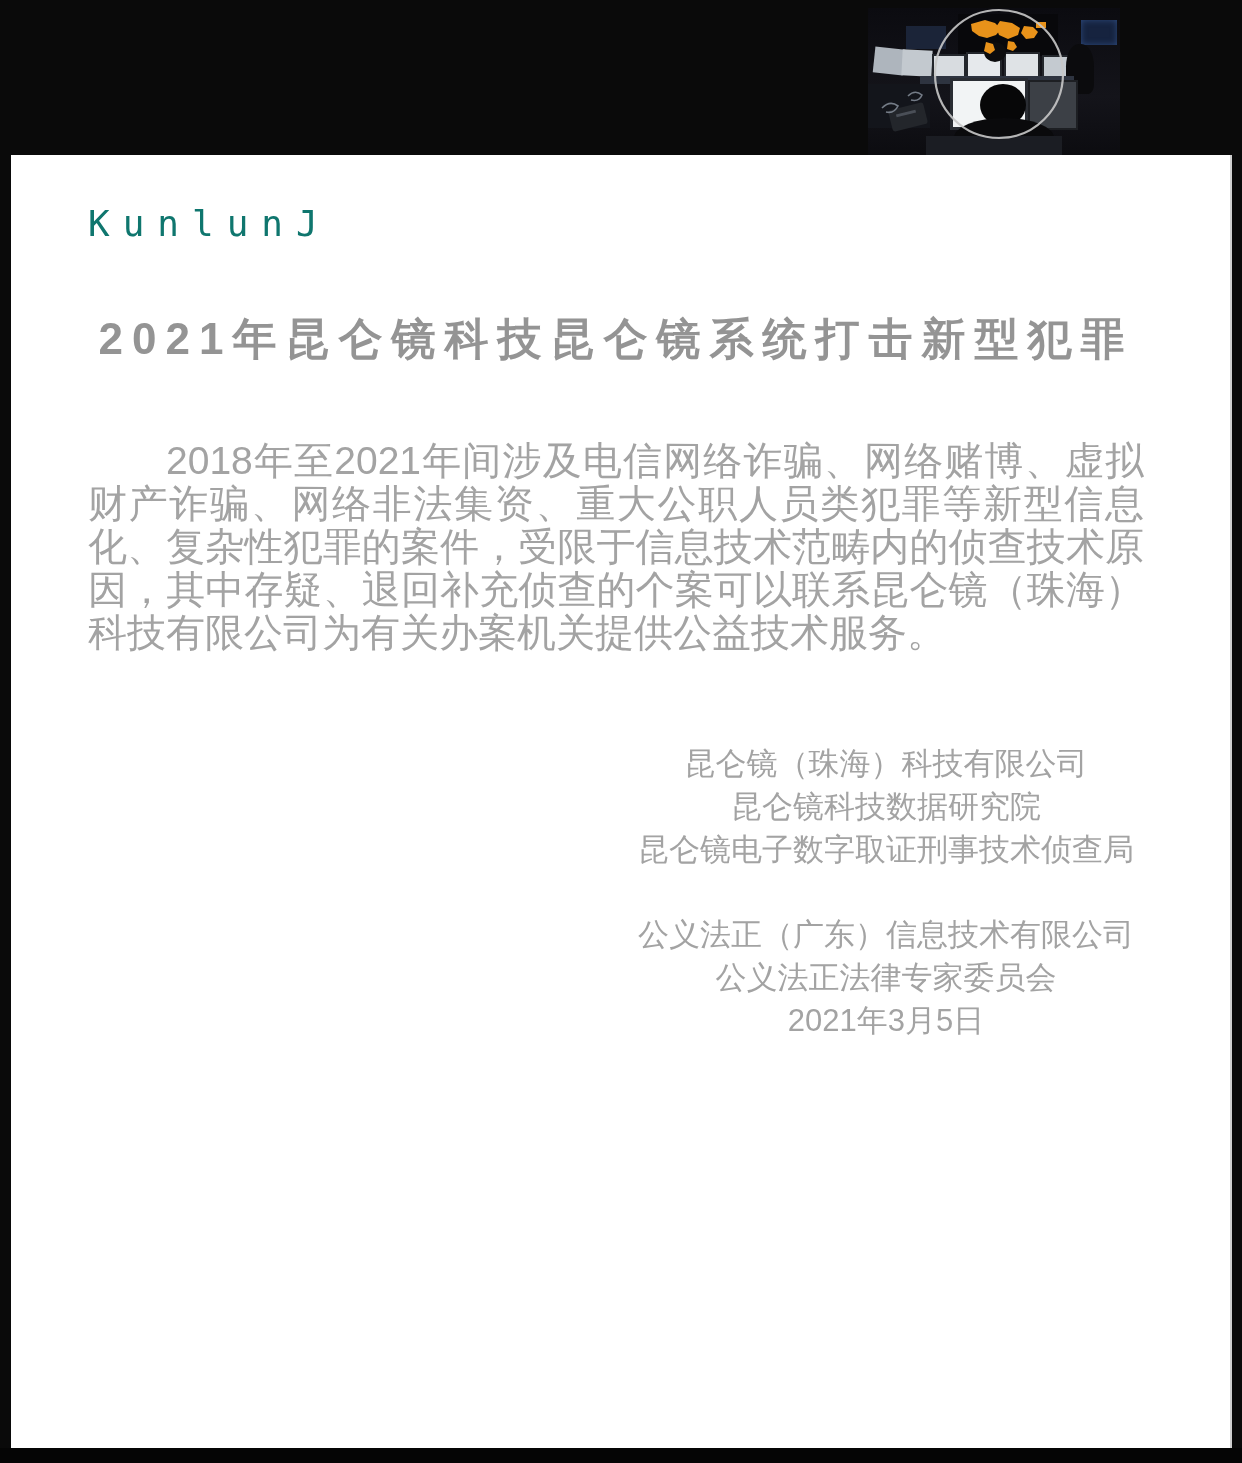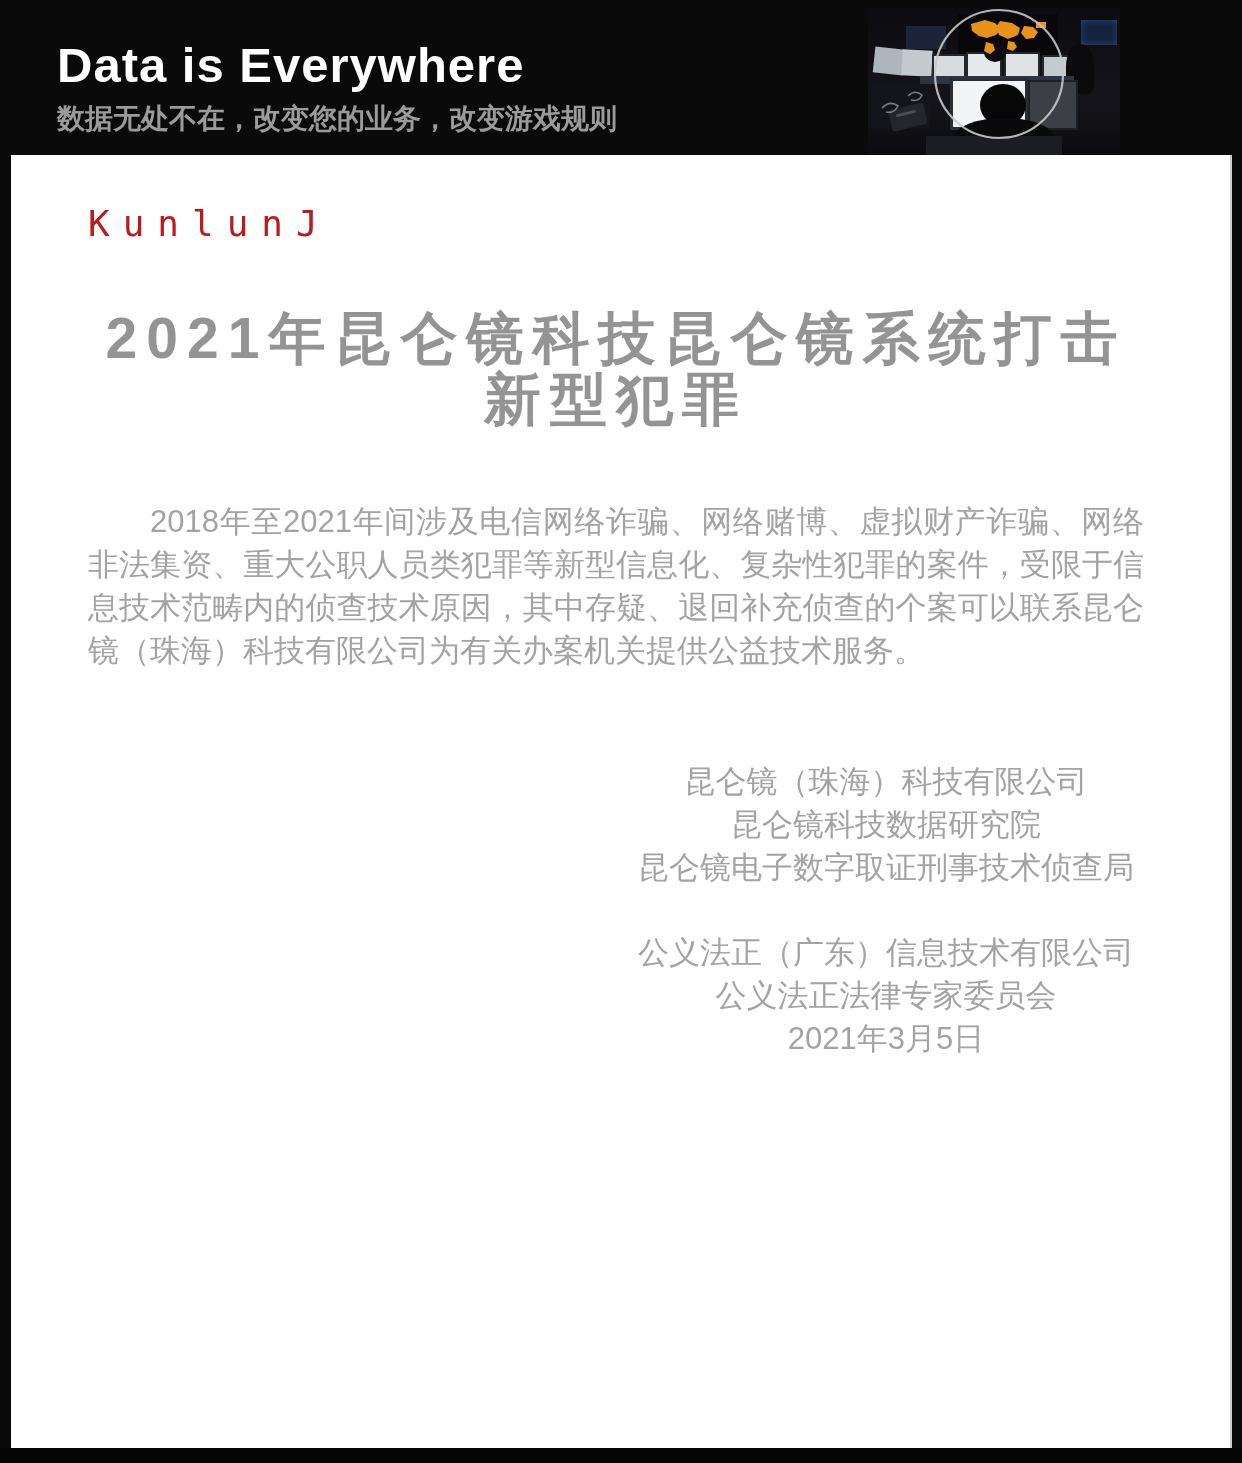--- a/index.html
+++ b/index.html
@@ -68,33 +68,33 @@
     width: 1221px; height: 1293px;
     background: #ffffff;
     border-right: 2px solid #cfcfcf;
     box-sizing: border-box;
     padding: 48px 86px 0 77px;
   }
   .logo {
     font-family: "DejaVu Sans Mono", monospace;
     font-size: 36px;
     letter-spacing: 13px;
-    color: #b91c1c;
+    color: #0f766e;
   }
   .doc-title {
     margin-top: 64px;
     text-align: center;
-    font-size: 57px; font-weight: bold;
+    font-size: 44px; font-weight: bold;
     letter-spacing: 9px;
     line-height: 61px;
     color: #949494;
   }
   .body-text p {
     margin: 0;
-    font-size: 31px;
+    font-size: 39px;
     line-height: 43px;
     color: #a3a3a3;
     text-align: justify;
     text-indent: 2em;
   }
   .body-text p.first { margin-top: 70px; }
   .body-text p.second { margin-top: 34px; }
 
   .signature {
     margin-top: 88px;
@@ -111,24 +111,20 @@
   .bottom-bar {
     position: absolute; left: 0; top: 1448px;
     width: 1242px; height: 15px;
     background: #050505;
   }
 </style>
 </head>
 <body>
 
 <div class="banner">
-  <div class="banner-text">
-    <div class="banner-title">Data is Everywhere</div>
-    <div class="banner-subtitle">数据无处不在，改变您的业务，改变游戏规则</div>
-  </div>
 
   <div class="photo">
     <div class="map-screen"></div>
     <div class="blue-screen-a"></div>
     <div class="blue-screen-b"></div>
     <div class="mon-left-1"></div>
     <div class="mon-left-2"></div>
     <div class="mon-mid-1"></div>
     <div class="mon-mid-2"></div>
     <div class="mon-mid-3"></div>

